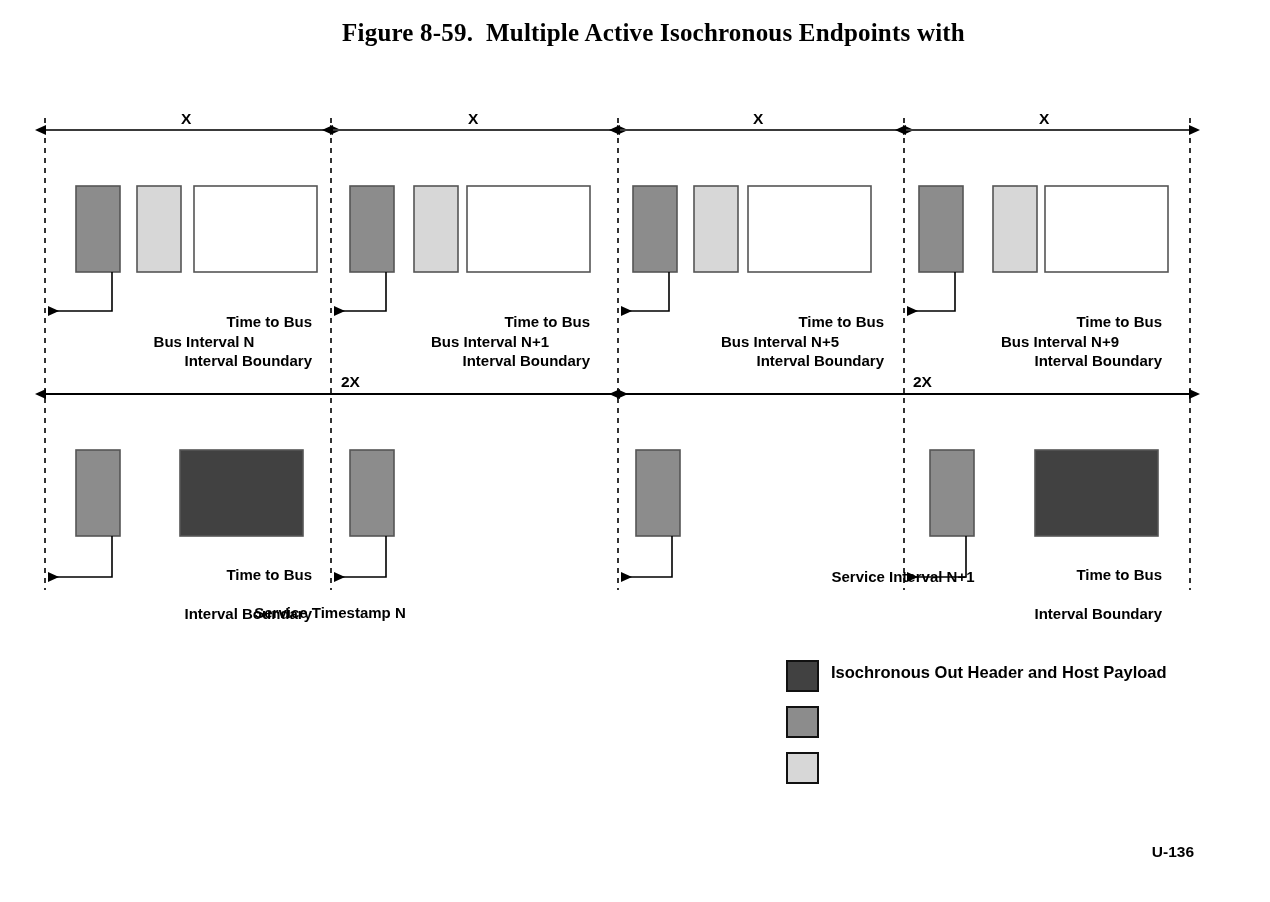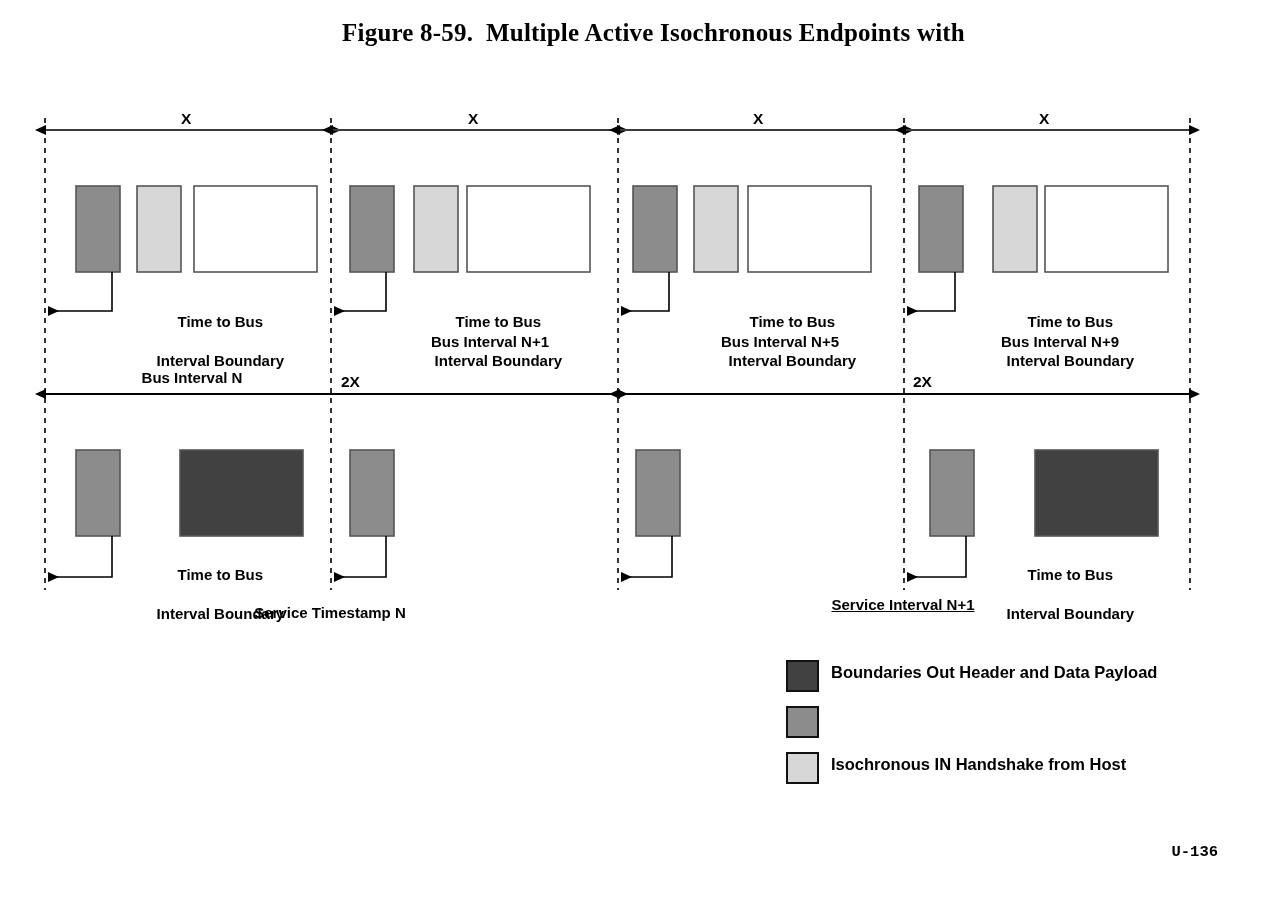--- a/index.html
+++ b/index.html
@@ -48,21 +48,21 @@
   
   .dlabel {
     position: absolute;
     font-family: "Liberation Sans", sans-serif;
     font-weight: bold;
     font-size: 15px;
     line-height: 19px;
     white-space: pre;
     text-align: center;
   }
-  .dlabel.two-line { line-height: 19.5px; }
+  .dlabel.two-line { line-height: 19.5px; text-align: right; }
   .span-label {
     position: absolute;
     font-family: "Liberation Sans", sans-serif;
     font-weight: bold;
     font-size: 15.5px;
     white-space: pre;
   }
   .interval-name {
     position: absolute;
     font-family: "Liberation Sans", sans-serif;
@@ -100,25 +100,24 @@
     font-weight: bold;
     font-size: 16.5px;
     white-space: pre;
   }
   #page-code {
     position: absolute;
     left: 0;
     top: 843px;
     width: 1194px;
     text-align: right;
-    font-family: Liberation Mono, monospace;
+    font-family: Liberation Sans, sans-serif;
     font-weight: bold;
     font-size: 15.5px;
     white-space: pre;
-    margin-left: 24px;
   }
 </style>
 </head>
 <body>
 
 <div id="figure-title">
   <span class="title-line">Figure 8-59.  Multiple Active Isochronous Endpoints with</span>
 </div>
 
 <div id="diagram">
@@ -211,48 +210,47 @@
   </div>
   <div class="dlabel two-line" style="left:684px; top:292px; width:200px;">
     <span>Time to Bus</span><br>
     <span>Interval Boundary</span>
   </div>
   <div class="dlabel two-line" style="left:962px; top:292px; width:200px;">
     <span>Time to Bus</span><br>
     <span>Interval Boundary</span>
   </div>
 
-  <div class="interval-name" style="left:92px; top:333px; width:200px;margin-top:36px;">Bus Interval N</div>
+  <div class="interval-name" style="left:104px; top:333px; width:200px;">Bus Interval N</div>
   <div class="interval-name" style="left:390px; top:333px; width:200px;text-align:center;">Bus Interval N+1</div>
   <div class="interval-name" style="left:680px; top:333px; width:200px;">Bus Interval N+5</div>
   <div class="interval-name" style="left:960px; top:333px; width:200px;">Bus Interval N+9</div>
 
   <div class="span-label" style="left:341px; top:373px;">2X</div>
   <div class="span-label" style="left:913px; top:373px;">2X</div>
 
   <div class="dlabel two-line" style="left:112px; top:545px; width:200px;">
     <span>Time to Bus</span><br>
     <span>Interval Boundary</span>
   </div>
   <div class="dlabel two-line" style="left:962px; top:545px; width:200px;">
     <span>Time to Bus</span><br>
     <span>Interval Boundary</span>
   </div>
 
   <div class="interval-name" style="left:230px; top:604px; width:200px;">Service Timestamp N</div>
-  <div class="interval-name" style="left:803px; top:596px; width:200px;text-decoration:underline;">Service Interval N+1</div>
+  <div class="interval-name" style="left:803px; top:568px; width:200px;">Service Interval N+1</div>
 </div>
 
 <div id="legend">
   <div class="legend-row">
     <span class="legend-swatch" style="background:#414141;"></span>
-    <span class="legend-text">Boundaries Out Header and Data Payload</span>
+    <span class="legend-text">Isochronous Out Header and Host Payload</span>
   </div>
   <div class="legend-row">
     <span class="legend-swatch" style="background:#8c8c8c;"></span>
   </div>
   <div class="legend-row">
     <span class="legend-swatch" style="background:#d7d7d7;"></span>
-    <span class="legend-text">Isochronous IN Handshake from Host</span>
   </div>
 </div>
 
 <div id="page-code">U-136</div>
 
 </body></html>

